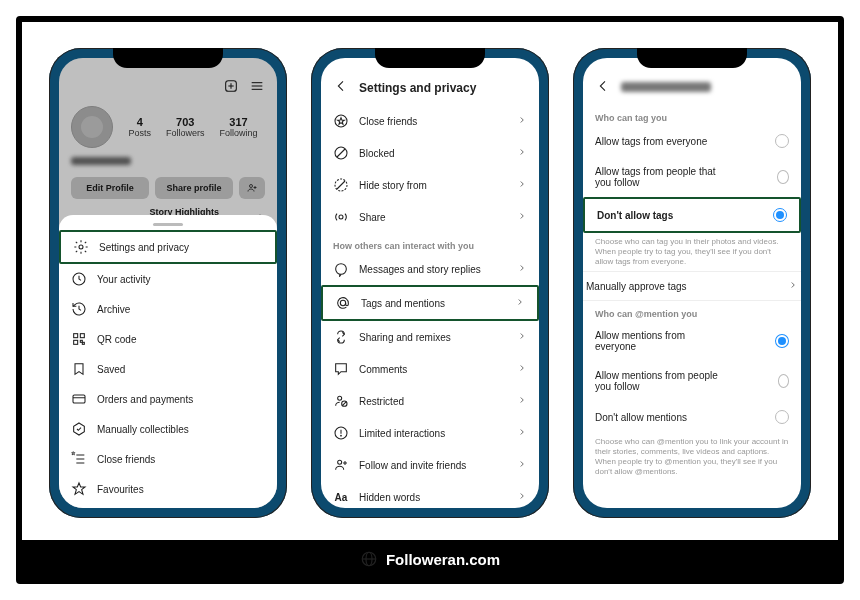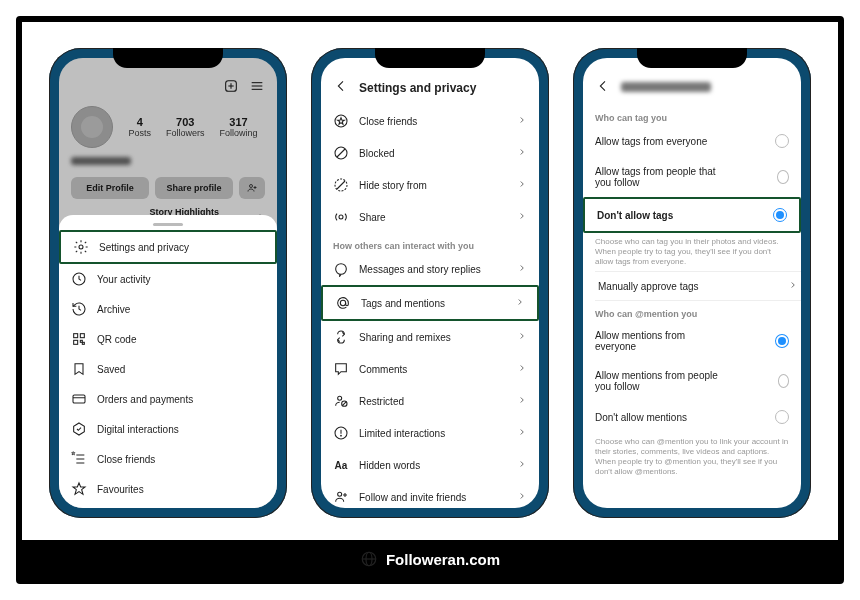--- a/index.html
+++ b/index.html
@@ -47,21 +47,21 @@
   .section-lab { font-size:9px; color:#888; padding:8px 12px 2px 12px;font-weight:bold; }
   .settings-list .row { display:flex; align-items:center; gap:10px; padding:8px 12px; font-size:10px; }
   .settings-list .row .chev { margin-left:auto; color:#bbb; }
   .settings-list .ic { width:16px; height:16px; display:flex; align-items:center; justify-content:center; }
   
   .radio-list .rrow { display:flex; align-items:center; padding:9px 12px; font-size:10px;gap:48px; }
   .radio-list .rrow .rad { margin-left:auto; width:14px; height:14px; border-radius:50%; border:1px solid #bbb; position:relative; }
   .radio-list .rrow .rad.on { border-color:#1e90ff; }
   .radio-list .rrow .rad.on::after { content:""; position:absolute; inset:2px; background:#1e90ff; border-radius:50%; }
   .desc { font-size:8px; color:#999; padding:4px 12px; line-height:1.25; }
-  .thinrow { display:flex; align-items:center; padding:8px 3px; font-size:10px; font-weight:500;margin-left:12px;}
+  .thinrow { display:flex; align-items:center; padding:8px 3px; font-size:10px; font-weight:500;}
   .thinrow .chev { margin-left:auto; color:#bbb; }
   .blurred { filter: blur(2.2px); display:inline-block; background:#777; color:transparent; border-radius:3px; }
   svg { stroke:#222; stroke-width:1.6; fill:none; }
 </style>
 </head>
 <body>
 
 <div class="outer-border"></div>
 <div class="stage">
   <div class="phones-row">
@@ -200,21 +200,21 @@
                 </span>
                 <span>Orders and payments</span>
               </li>
             <li>
                 <span class="ic">
                   <svg viewBox="0 0 24 24">
                     <polygon points="12 3 20 8 20 16 12 21 4 16 4 8"></polygon>
                     <polyline points="9 12 11 14 15 10"></polyline>
                   </svg>
                 </span>
-                <span>Digital interactions</span>
+                <span>Manually collectibles</span>
               </li>
             <li>
                 <span class="ic">
                   <svg viewBox="0 0 24 24">
                     <path d="M8 6h12M8 12h12M8 18h12"></path>
                     <polygon points="3 10 4 12 6 12 4.5 13.5 5 16 3 14.5 1 16 1.5 13.5 0 12 2 12" transform="translate(1 -7) scale(0.8)"></polygon>
                   </svg>
                 </span>
                 <span>Close friends</span>
               </li>
@@ -360,36 +360,36 @@
                   <line x1="12" y1="7" x2="12" y2="13"></line>
                   <circle cx="12" cy="16" r="0.5" fill="#222"></circle>
                 </svg>
               </span>
               <span>Limited interactions</span>
               <span class="chev"><svg viewBox="0 0 24 24" width="10" height="10">
                   <polyline points="9 6 15 12 9 18"></polyline>
                 </svg></span>
             </div>
           <div class="row">
-              <span class="ic" style="font-weight:700;font-size:10px;">Aa</span>
-              <span>Hidden words</span>
-              <span class="chev"><svg viewBox="0 0 24 24" width="10" height="10">
-                  <polyline points="9 6 15 12 9 18"></polyline>
-                </svg></span>
-            </div>
-          <div class="row">
               <span class="ic">
                 <svg viewBox="0 0 24 24">
                   <circle cx="10" cy="8" r="3"></circle>
                   <path d="M4 19c0-3 3-5 6-5s6 2 6 5"></path>
                   <line x1="18" y1="6" x2="18" y2="12"></line>
                   <line x1="15" y1="9" x2="21" y2="9"></line>
                 </svg>
               </span>
               <span>Follow and invite friends</span>
+              <span class="chev"><svg viewBox="0 0 24 24" width="10" height="10">
+                  <polyline points="9 6 15 12 9 18"></polyline>
+                </svg></span>
+            </div>
+          <div class="row">
+              <span class="ic" style="font-weight:700;font-size:10px;">Aa</span>
+              <span>Hidden words</span>
               <span class="chev"><svg viewBox="0 0 24 24" width="10" height="10">
                   <polyline points="9 6 15 12 9 18"></polyline>
                 </svg></span>
             </div>
 
         </div>
       </div>
     </div>
 
     <div class="phone">

